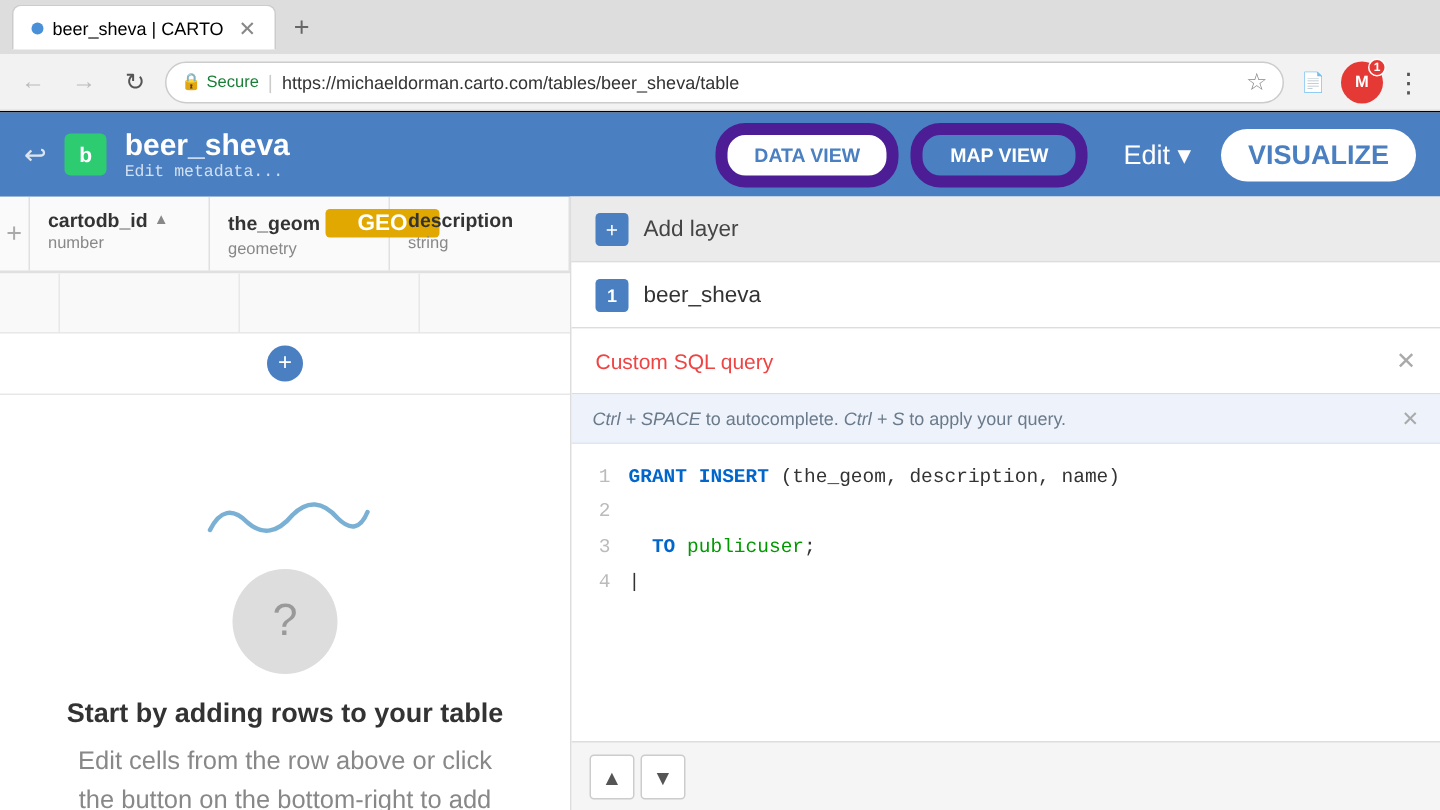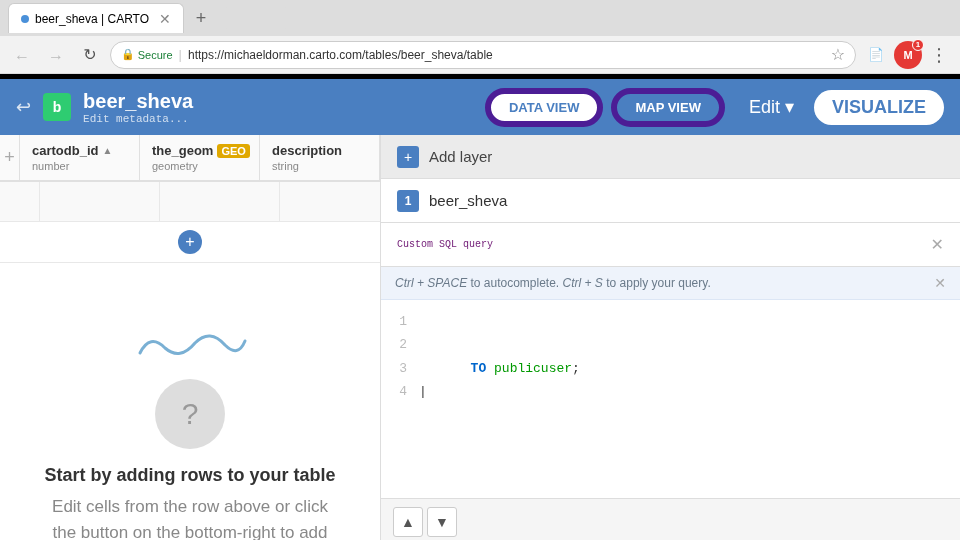--- a/index.html
+++ b/index.html
@@ -1,19 +1,19 @@
 <!DOCTYPE html>
 <html><head>
   <meta charset="utf-8">
   <style>
     * { box-sizing: border-box; margin: 0; padding: 0; }
     body { font-family: Arial, sans-serif; font-size: 13px; background: #f0f0f0; width: 960px; height: 540px; overflow: hidden; }
 
     
-    .browser-chrome { background: #f2f2f2; border-bottom: 5px solid #000000; }
+    .browser-chrome { background: #f2f2f2; border-bottom: 1px solid #000000; }
     .tab-bar { display: flex; align-items: center; height: 36px; background: #ddd; padding: 0 8px; gap: 4px; }
     .tab { display: flex; align-items: center; background: white; border-radius: 6px 6px 0 0; padding: 6px 12px; font-size: 12px; height: 30px; gap: 6px; border: 1px solid #ccc; border-bottom: none; }
     .tab-dot { width: 8px; height: 8px; background: #4a90d9; border-radius: 50%; }
     .tab-close { color: #888; font-size: 14px; cursor: pointer; margin-left: 4px; }
     .tab-new { background: transparent; border: none; padding: 4px 8px; font-size: 18px; color: #666; cursor: pointer; }
     .nav-bar { display: flex; align-items: center; height: 38px; padding: 4px 8px; gap: 6px; background: #f2f2f2; border-bottom: 1px solid #ddd; }
     .nav-btn { width: 28px; height: 28px; display: flex; align-items: center; justify-content: center; cursor: pointer; color: #555; font-size: 16px; border-radius: 50%; }
     .nav-btn.disabled { color: #bbb; cursor: default; }
     .address-bar { flex: 1; display: flex; align-items: center; background: white; border: 1px solid #ccc; border-radius: 14px; padding: 3px 10px; gap: 6px; height: 28px; }
     .secure-badge { display: flex; align-items: center; gap: 3px; color: #1a7f37; font-size: 11px; }
@@ -28,36 +28,36 @@
     
     .app { display: flex; flex-direction: column; height: calc(540px - 74px); }
     .app-header { background: #4a7fc1; display: flex; align-items: center; height: 56px; padding: 0 16px; gap: 12px; }
     .back-btn { color: white; font-size: 18px; cursor: pointer; opacity: 0.8; }
     .app-icon { width: 28px; height: 28px; background: #2ecc71; border-radius: 4px; display: flex; align-items: center; justify-content: center; color: white; font-size: 14px; font-weight: bold; }
     .app-title-block { display: flex; flex-direction: column; }
     .app-title { color: white; font-size: 20px; font-weight: bold; }
     .app-subtitle { color: rgba(255,255,255,0.75); font-size: 11px; cursor: pointer; font-family: Liberation Mono, monospace; }
     .header-spacer { flex: 1; }
     .header-tabs { display: flex; gap: 8px; }
-    .header-tab { padding: 6px 18px; border-radius: 20px; font-size: 13px; font-weight: bold; cursor: pointer; border: 6px solid #4c1d95; color: white; background: transparent; }
+    .header-tab { padding: 6px 18px; border-radius: 20px; font-size: 13px; font-weight: bold; cursor: pointer; border: 8px solid #4c1d95; color: white; background: transparent; }
     .header-tab.active { background: white; color: #4a7fc1; }
     .edit-btn { color: white; font-size: 18px; cursor: pointer; display: flex; align-items: center; gap: 4px; margin-left: 12px; }
     .visualize-btn { background: white; color: #4a7fc1; border: none; border-radius: 20px; padding: 7px 18px; font-weight: bold; font-size: 18px; cursor: pointer; margin-left: 8px; }
 
     
     .main-content { display: flex; flex: 1; overflow: hidden; }
 
     
     .table-area { flex: 1; background: white; overflow: auto; position: relative; }
     .table-header-row { display: flex; border-bottom: 2px solid #e0e0e0; background: #fafafa; }
     .add-col-btn { width: 40px; display: flex; align-items: center; justify-content: center; border-right: 1px solid #e0e0e0; cursor: pointer; font-size: 18px; color: #aaa; }
     .col-header { padding: 8px 12px; border-right: 1px solid #e0e0e0; min-width: 120px; display: flex; flex-direction: column; gap: 2px; }
     .col-name { font-size: 13px; font-weight: bold; color: #333; display: flex; align-items: center; gap: 4px; }
     .col-type { font-size: 11px; color: #888; }
-    .geo-badge { background: #e0a800; color: white; font-size: 11px; padding: 1px 4px; border-radius: 3px; font-weight: bold; text-align: center; }
+    .geo-badge { background: #e0a800; color: white; font-size: 15px; padding: 1px 21px; border-radius: 3px; font-weight: bold; text-align: center; }
     .sort-arrow { color: #888; font-size: 10px; }
     .table-body { background: #f9f9f9; }
     .empty-row { height: 40px; border-bottom: 1px solid #e8e8e8; display: flex; }
     .empty-cell { min-width: 120px; border-right: 1px solid #e8e8e8; }
     .add-row-area { display: flex; align-items: center; justify-content: center; padding: 8px; border-bottom: 1px solid #e8e8e8; }
     .add-row-btn { width: 24px; height: 24px; background: #4a7fc1; color: white; border-radius: 50%; display: flex; align-items: center; justify-content: center; font-size: 16px; cursor: pointer; }
 
     
     .empty-state { display: flex; flex-direction: column; align-items: center; justify-content: center; padding: 40px 20px; text-align: center; margin-top: 20px; }
     .empty-icon { width: 70px; height: 70px; background: #ddd; border-radius: 50%; display: flex; align-items: center; justify-content: center; font-size: 30px; color: #999; margin-bottom: 16px; }
@@ -77,36 +77,36 @@
     .add-layer-icon { width: 22px; height: 22px; background: #4a7fc1; border-radius: 3px; display: flex; align-items: center; justify-content: center; color: white; font-size: 14px; cursor: pointer; }
     .add-layer-label { font-size: 15px; color: #444; font-weight: 500; }
 
     .layer-item { display: flex; align-items: center; height: 44px; padding: 0 16px; gap: 10px; background: white; border-bottom: 1px solid #ddd; }
     .layer-num { width: 22px; height: 22px; background: #4a7fc1; border-radius: 3px; display: flex; align-items: center; justify-content: center; color: white; font-size: 12px; font-weight: bold; }
     .layer-name { font-size: 15px; color: #333; font-weight: 500; }
 
     
     .sql-panel { flex: 1; display: flex; flex-direction: column; overflow: hidden; }
     .sql-header { display: flex; align-items: center; height: 44px; padding: 0 16px; background: white; border-bottom: 1px solid #ddd; justify-content: space-between; }
-    .sql-title { font-size: 10px; color: #701a75; font-family: Liberation Mono, monospace; }
+    .sql-title { font-size: 14px; color: #ef4444; }
     .close-x { color: #aaa; font-size: 16px; cursor: pointer; }
 
     .sql-hint { background: #eef3fb; padding: 8px 14px; font-size: 12px; color: #6a7a8a; display: flex; align-items: center; justify-content: space-between; border-bottom: 1px solid #dce6f5; }
     .hint-text { }
     .hint-text .key { font-style: italic; font-weight: 500; color: #6a7a8a; }
     .close-hint { color: #aaa; font-size: 14px; cursor: pointer; }
 
     .code-editor { flex: 1; background: white; padding: 10px; font-family: 'Courier New', monospace; font-size: 13px; overflow: auto; }
     .code-line { display: flex; gap: 12px; line-height: 1.8; }
     .line-num { color: #bbb; min-width: 16px; text-align: right; user-select: none; }
     .line-code { color: #333; white-space: pre; }
     .kw-grant { color: #0066cc; font-weight: bold; }
     .kw-insert { color: #0066cc; font-weight: bold; }
     .kw-on { color: #0066cc; font-weight: bold; }
-    .kw-to { color: #0066cc; font-weight: bold; margin-left: 36px; }
+    .kw-to { color: #0066cc; font-weight: bold; }
     .tbl-name { color: #009900; }
 
     .sql-footer { display: flex; align-items: center; justify-content: space-between; padding: 8px 12px; background: #f5f5f5; border-top: 1px solid #ddd; }
     .footer-arrows { display: flex; gap: 4px; }
     .arrow-btn { width: 30px; height: 30px; background: white; border: 1px solid #ccc; border-radius: 3px; display: flex; align-items: center; justify-content: center; cursor: pointer; font-size: 14px; color: #555; }
     .apply-btn { background: white; border: 1px solid #ccc; border-radius: 3px; padding: 6px 16px; font-size: 13px; font-weight: 600; color: #333; cursor: pointer; }
   </style>
 </head>
 <body>
 
@@ -239,20 +239,21 @@
           <div class="sql-hint">
             <span class="hint-text">
               <span class="key">Ctrl + SPACE</span> to autocomplete. <span class="key">Ctrl + S</span> to apply your query.
             </span>
             <span class="close-hint">✕</span>
           </div>
 
           <div class="code-editor">
             <div class="code-line">
               <span class="line-num">1</span>
+              <span class="line-code"><span class="kw-grant">GRANT</span> <span class="kw-insert">INSERT</span> (the_geom, description, name)</span>
             </div>
             <div class="code-line">
               <span class="line-num">2</span>
             </div>
             <div class="code-line">
               <span class="line-num">3</span>
               <span class="line-code">  <span class="kw-to">TO</span> <span class="tbl-name">publicuser</span>;</span>
             </div>
             <div class="code-line">
               <span class="line-num">4</span>

